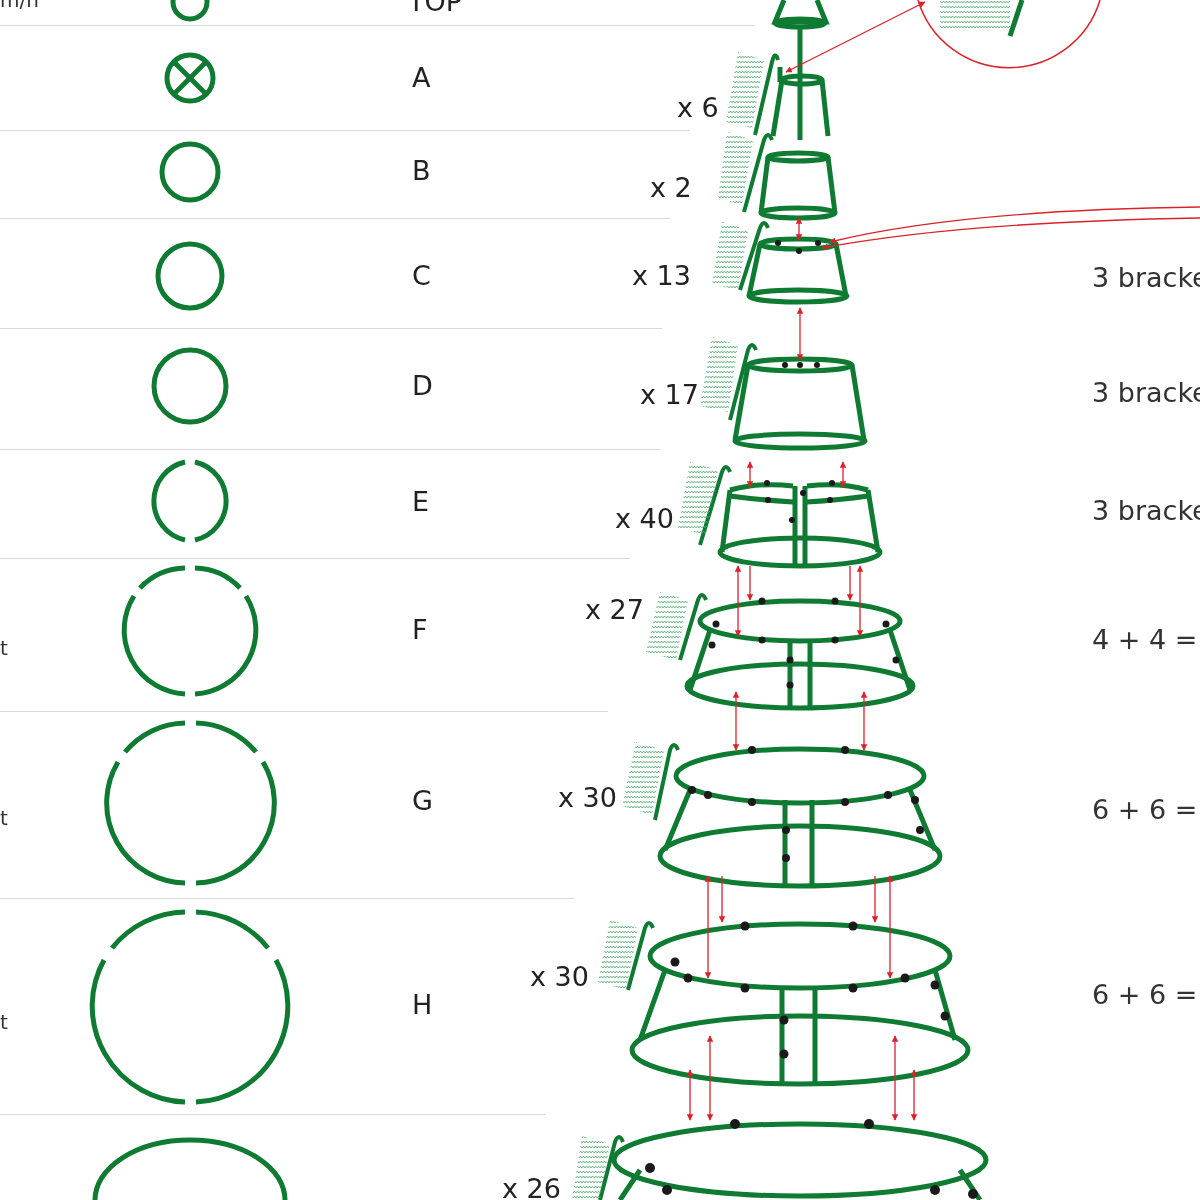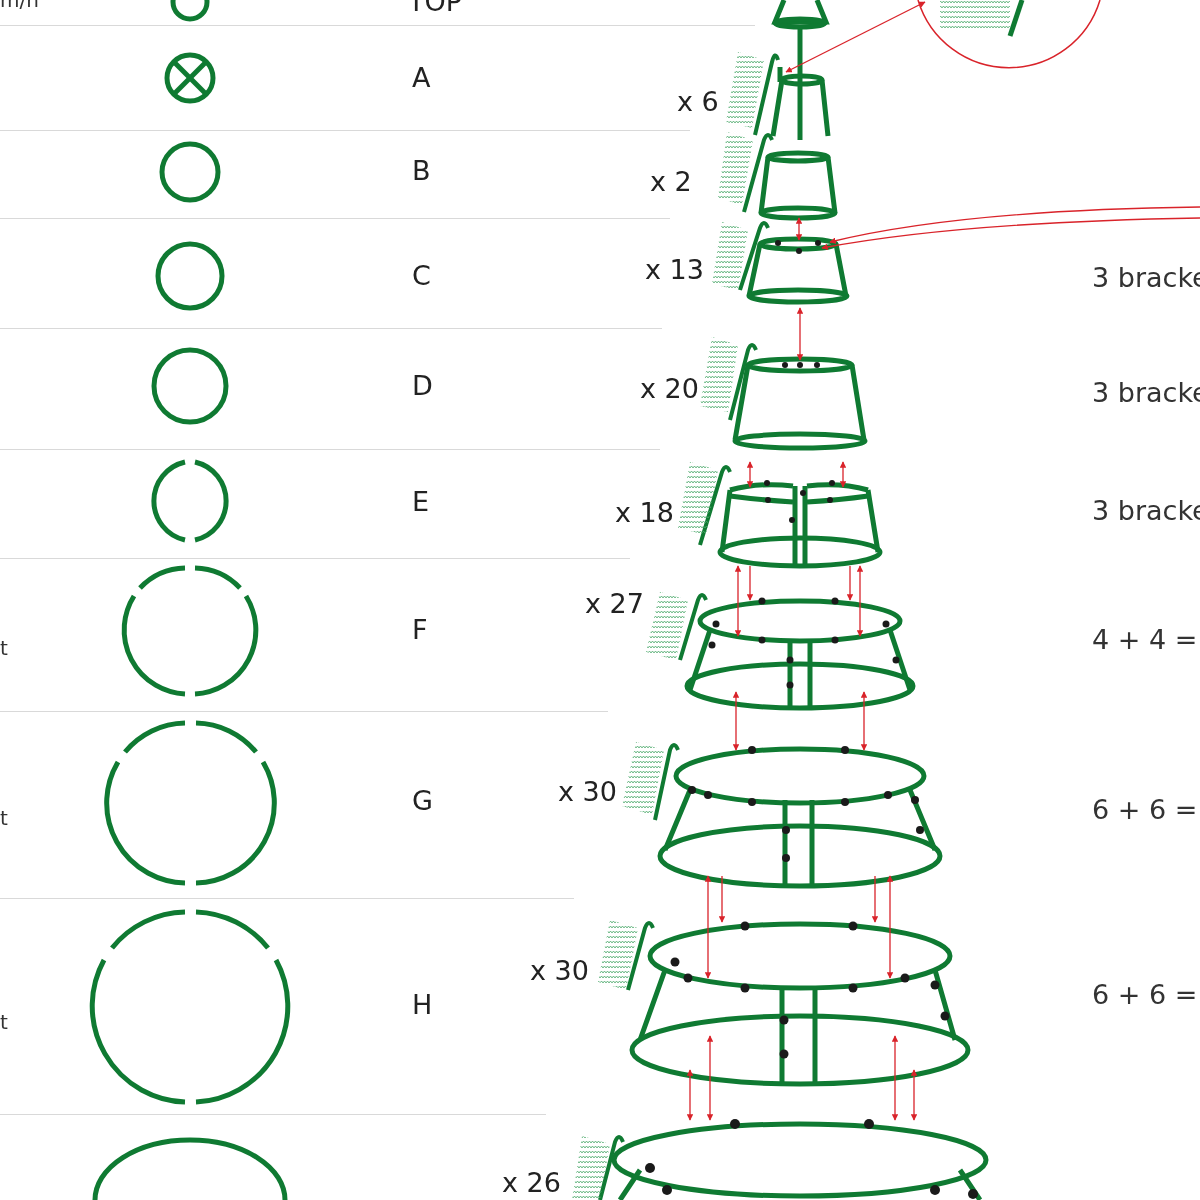--- a/index.html
+++ b/index.html
@@ -1,21 +1,21 @@
 <!DOCTYPE html>
 <html><head>
 <meta charset="utf-8">
 <style>
   html, body { margin:0; padding:0; background:#ffffff; }
   body { width:1200px; height:1200px; overflow:hidden; position:relative;
          font-family:"DejaVu Sans", sans-serif; color:#222; }
   .rule { position:absolute; left:0; height:1px; background:#d9d9d9; }
   .letter { position:absolute; left:412px; font-size:27px; color:#222; }
   .leftcut { position:absolute; left:0; font-size:20px; color:#333; }
-  .count { position:absolute; font-size:27px; color:#222; }
+  .count { position:absolute; font-size:27px; color:#222;margin-top:6px; }
   .note { position:absolute; left:1092px; font-size:27px; color:#333; white-space:nowrap; }
   svg { position:absolute; left:0; top:0; }
 </style>
 </head>
 <body>
 
 <div class="rule" style="top:25px;width:755px"></div>
 <div class="rule" style="top:130px;width:690px"></div>
 <div class="rule" style="top:218px;width:670px"></div>
 <div class="rule" style="top:328px;width:662px"></div>
@@ -36,23 +36,23 @@
 <div class="letter" style="top:614px">F</div>
 <div class="letter" style="top:785px">G</div>
 <div class="letter" style="top:989px">H</div>
 
 <div class="leftcut" style="top:636px">t</div>
 <div class="leftcut" style="top:806px">t</div>
 <div class="leftcut" style="top:1010px">t</div>
 
 <div class="count" style="left:677px;top:86px">x 6</div>
 <div class="count" style="left:650px;top:166px">x 2</div>
-<div class="count" style="left:645px;top:254px">x 13</div>
-<div class="count" style="left:640px;top:373px">x 20</div>
-<div class="count" style="left:615px;top:497px">x 18</div>
+<div class="count" style="left:632px;top:254px">x 13</div>
+<div class="count" style="left:640px;top:373px">x 17</div>
+<div class="count" style="left:615px;top:497px">x 40</div>
 <div class="count" style="left:585px;top:588px">x 27</div>
 <div class="count" style="left:558px;top:776px">x 30</div>
 <div class="count" style="left:530px;top:955px">x 30</div>
 <div class="count" style="left:502px;top:1167px">x 26</div>
 
 <div class="note" style="top:262px">3 bracke</div>
 <div class="note" style="top:377px">3 bracke</div>
 <div class="note" style="top:495px">3 bracke</div>
 <div class="note" style="top:624px">4 + 4 = 8</div>
 <div class="note" style="top:794px">6 + 6 = 1</div>

